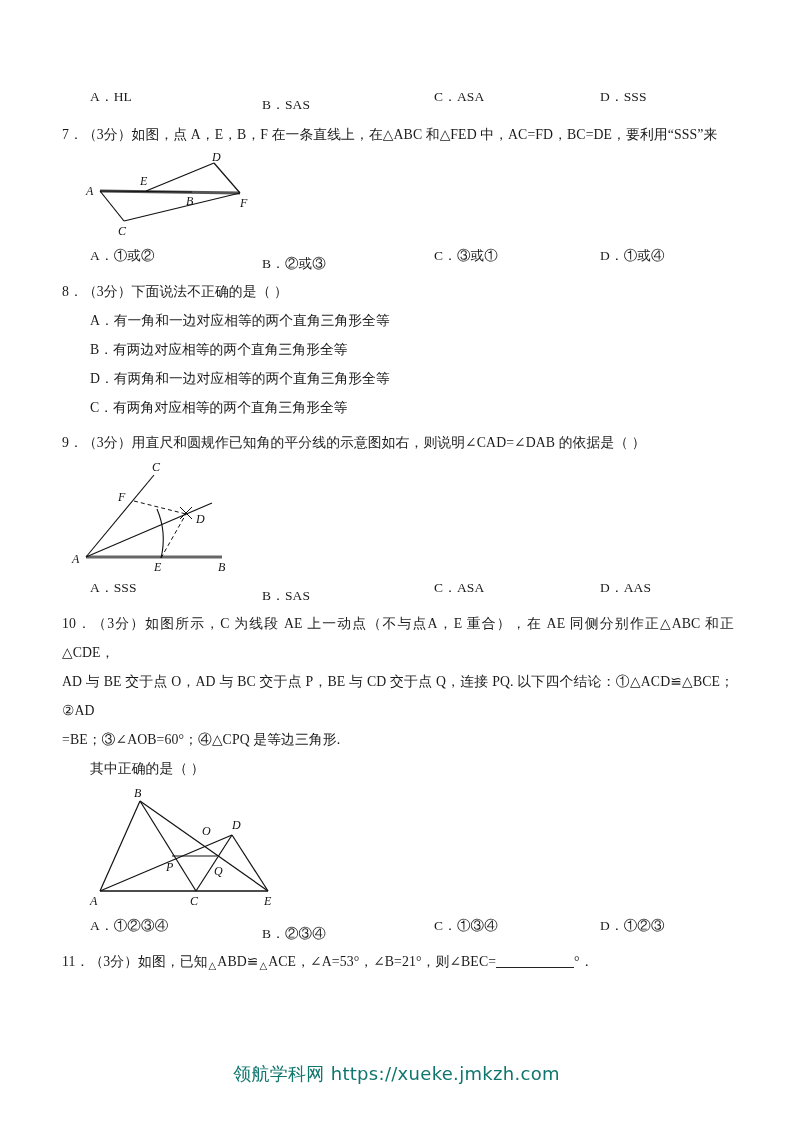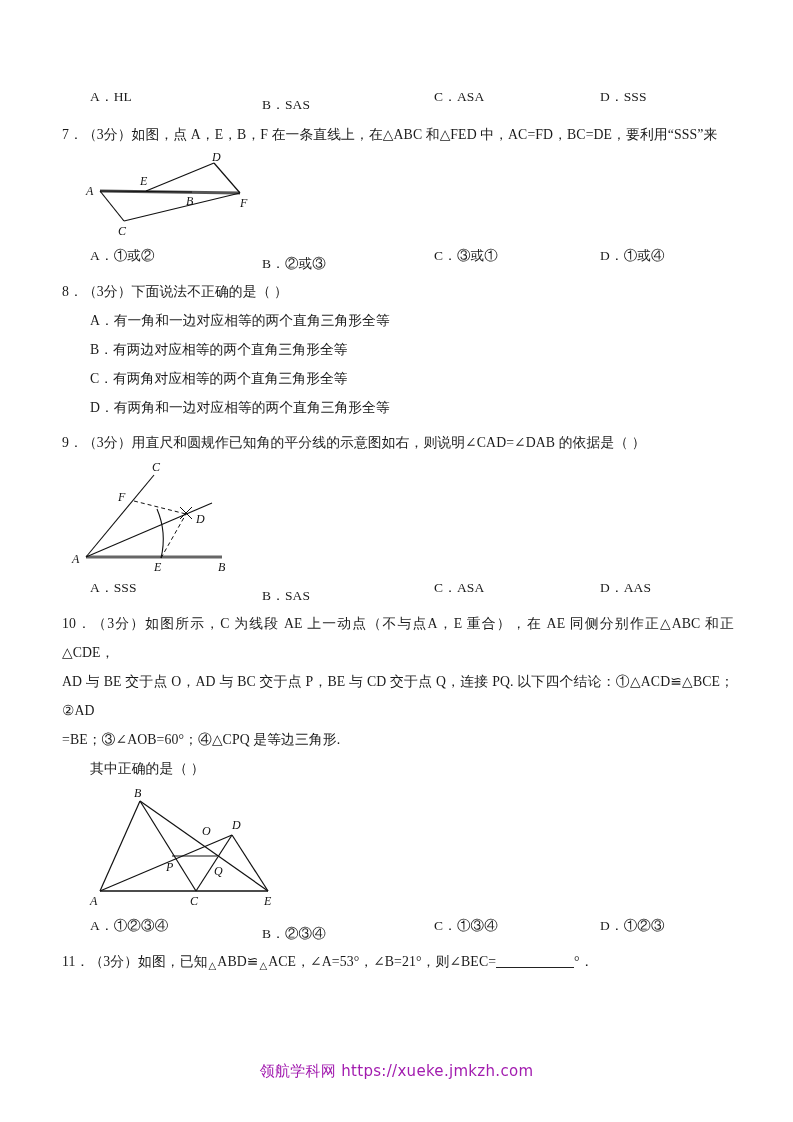--- a/index.html
+++ b/index.html
@@ -85,22 +85,22 @@
     display: block;
   }
   .fig-wrap { position: relative; }
 
   .footer {
     position: absolute;
     left: 0;
     top: 1062px;
     width: 793px;
     text-align: center;
-    font-size: 15px;
-    color: #a21caf;
+    font-size: 18px;
+    color: #0f766e;
     font-family: "DejaVu Sans", "Liberation Sans", sans-serif;
     letter-spacing: .3px;
   }
 
   .sp4  { height: 4px; }
   .sp6  { height: 6px; }
   .sp8  { height: 8px; }
 </style>
 </head>
 <body>
@@ -148,22 +148,22 @@
       <span class="opt c2">B．②或③</span>
       <span class="opt c3">C．③或①</span>
       <span class="opt c4">D．①或④</span>
     </div>
 
     <div class="sp4"></div>
 
     <div class="qline">8．（3分）下面说法不正确的是（      ）</div>
     <div class="sub-opt">A．有一角和一边对应相等的两个直角三角形全等</div>
     <div class="sub-opt">B．有两边对应相等的两个直角三角形全等</div>
+    <div class="sub-opt">D．有两角和一边对应相等的两个直角三角形全等</div>
     <div class="sub-opt">C．有两角对应相等的两个直角三角形全等</div>
-    <div class="sub-opt">D．有两角和一边对应相等的两个直角三角形全等</div>
 
     <div class="sp6"></div>
 
     <div class="qline">9．（3分）用直尺和圆规作已知角的平分线的示意图如右，则说明∠CAD=∠DAB 的依据是（      ）</div>
 
     <div class="fig-wrap">
       <svg class="fig" width="200" height="118" viewBox="0 0 200 118">
 
         <line x1="24" y1="100" x2="160" y2="100" stroke="#666" stroke-width="3"></line>
 

